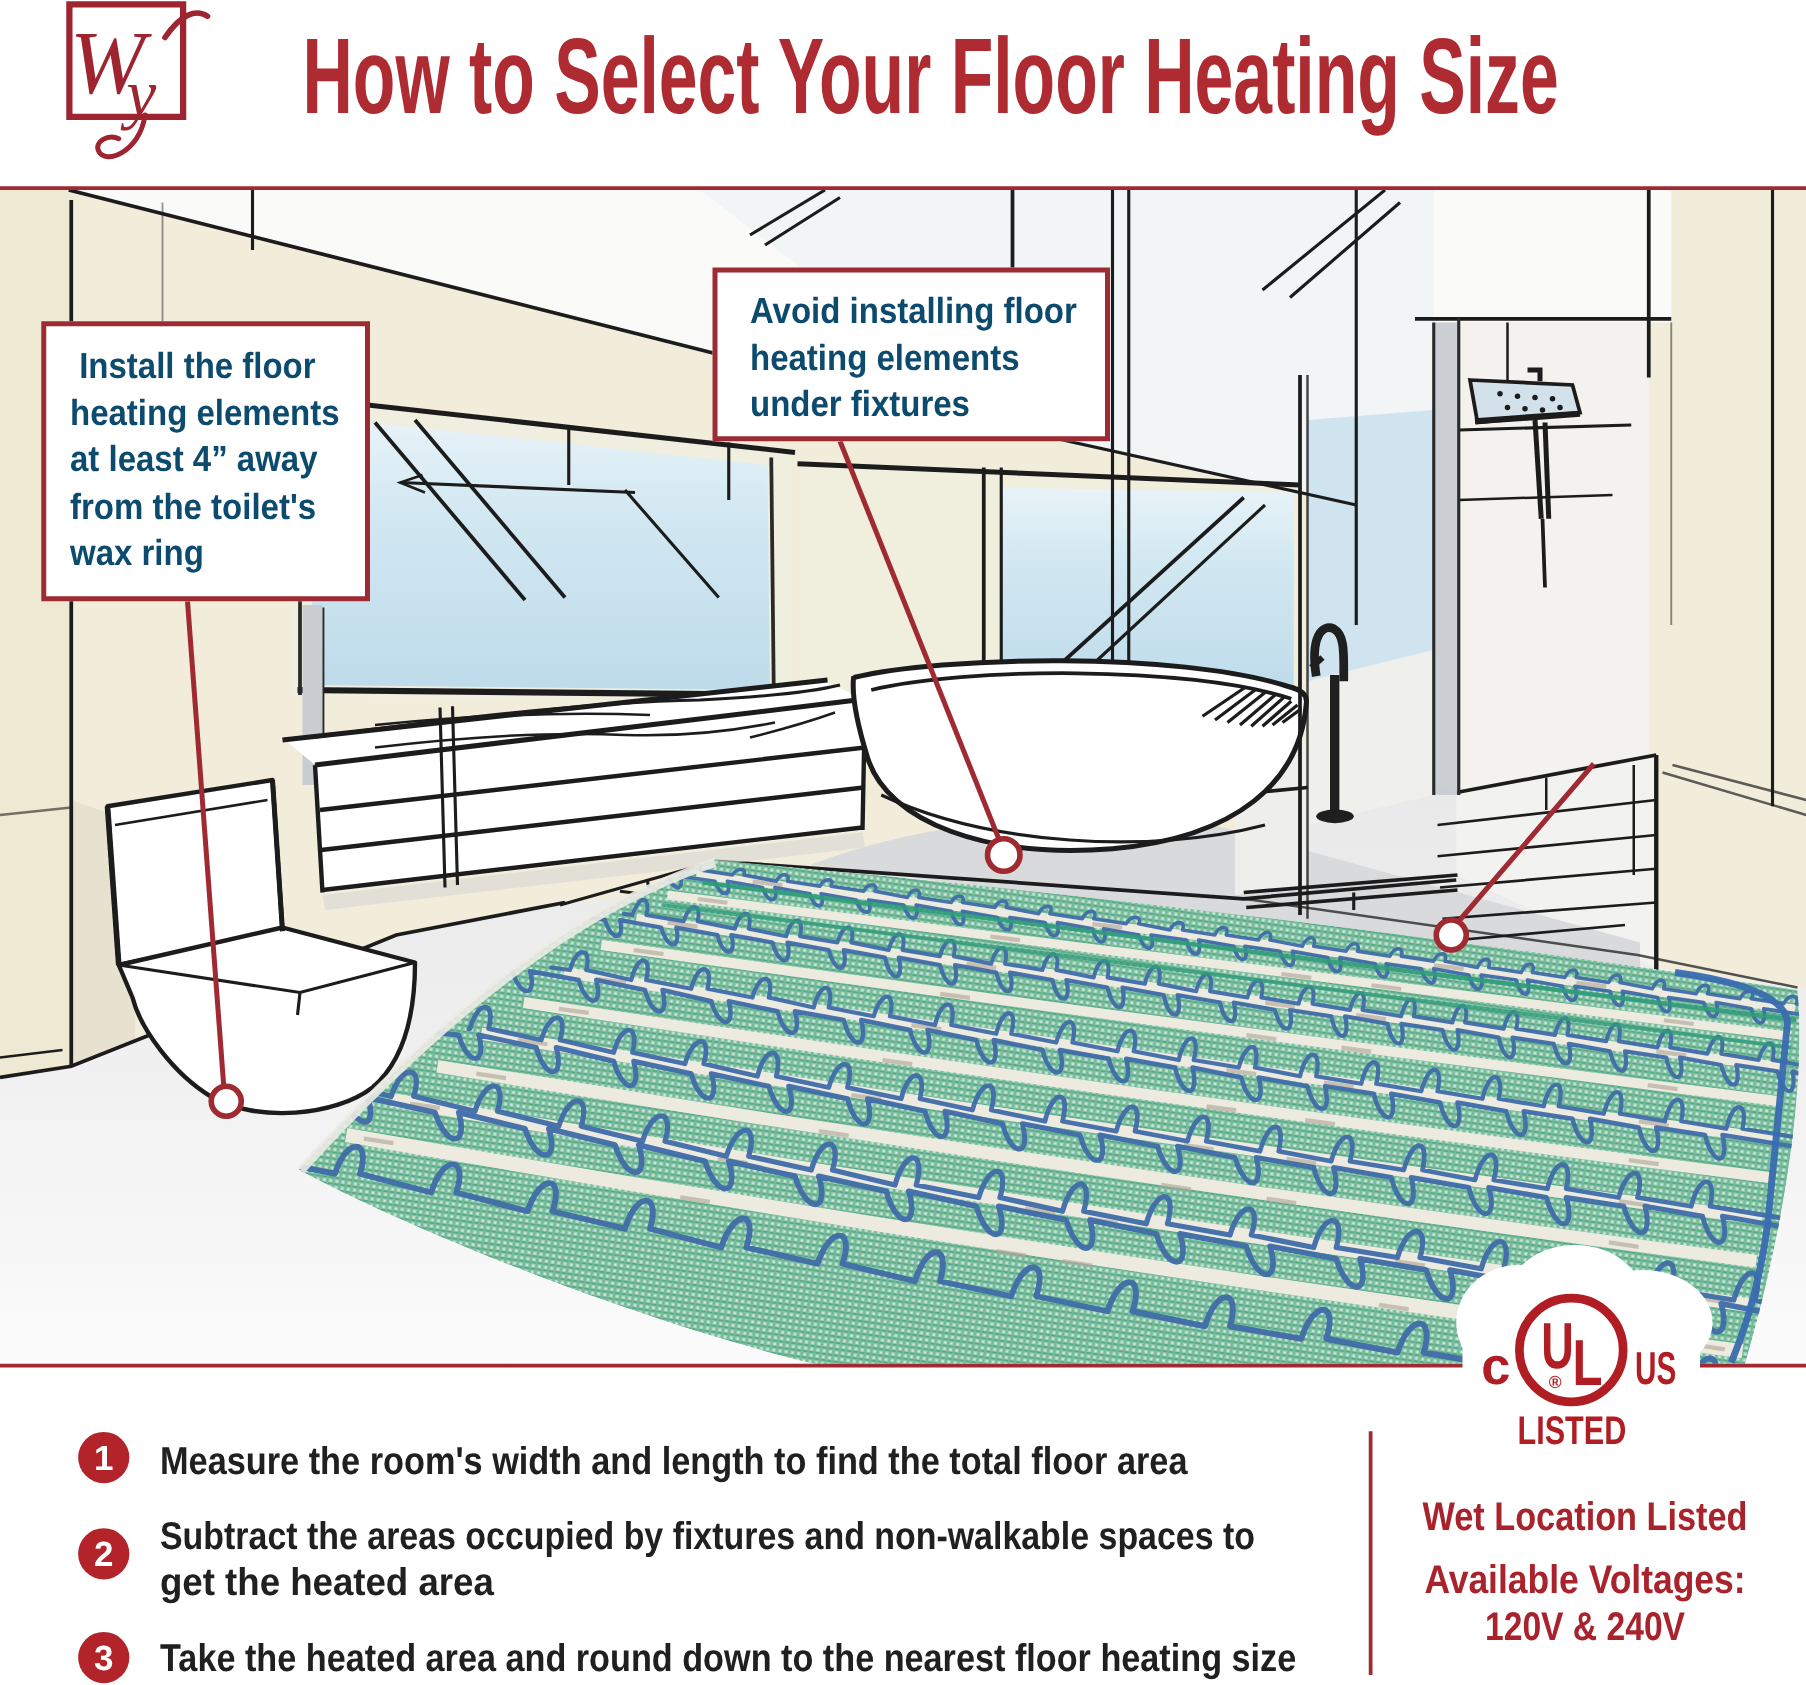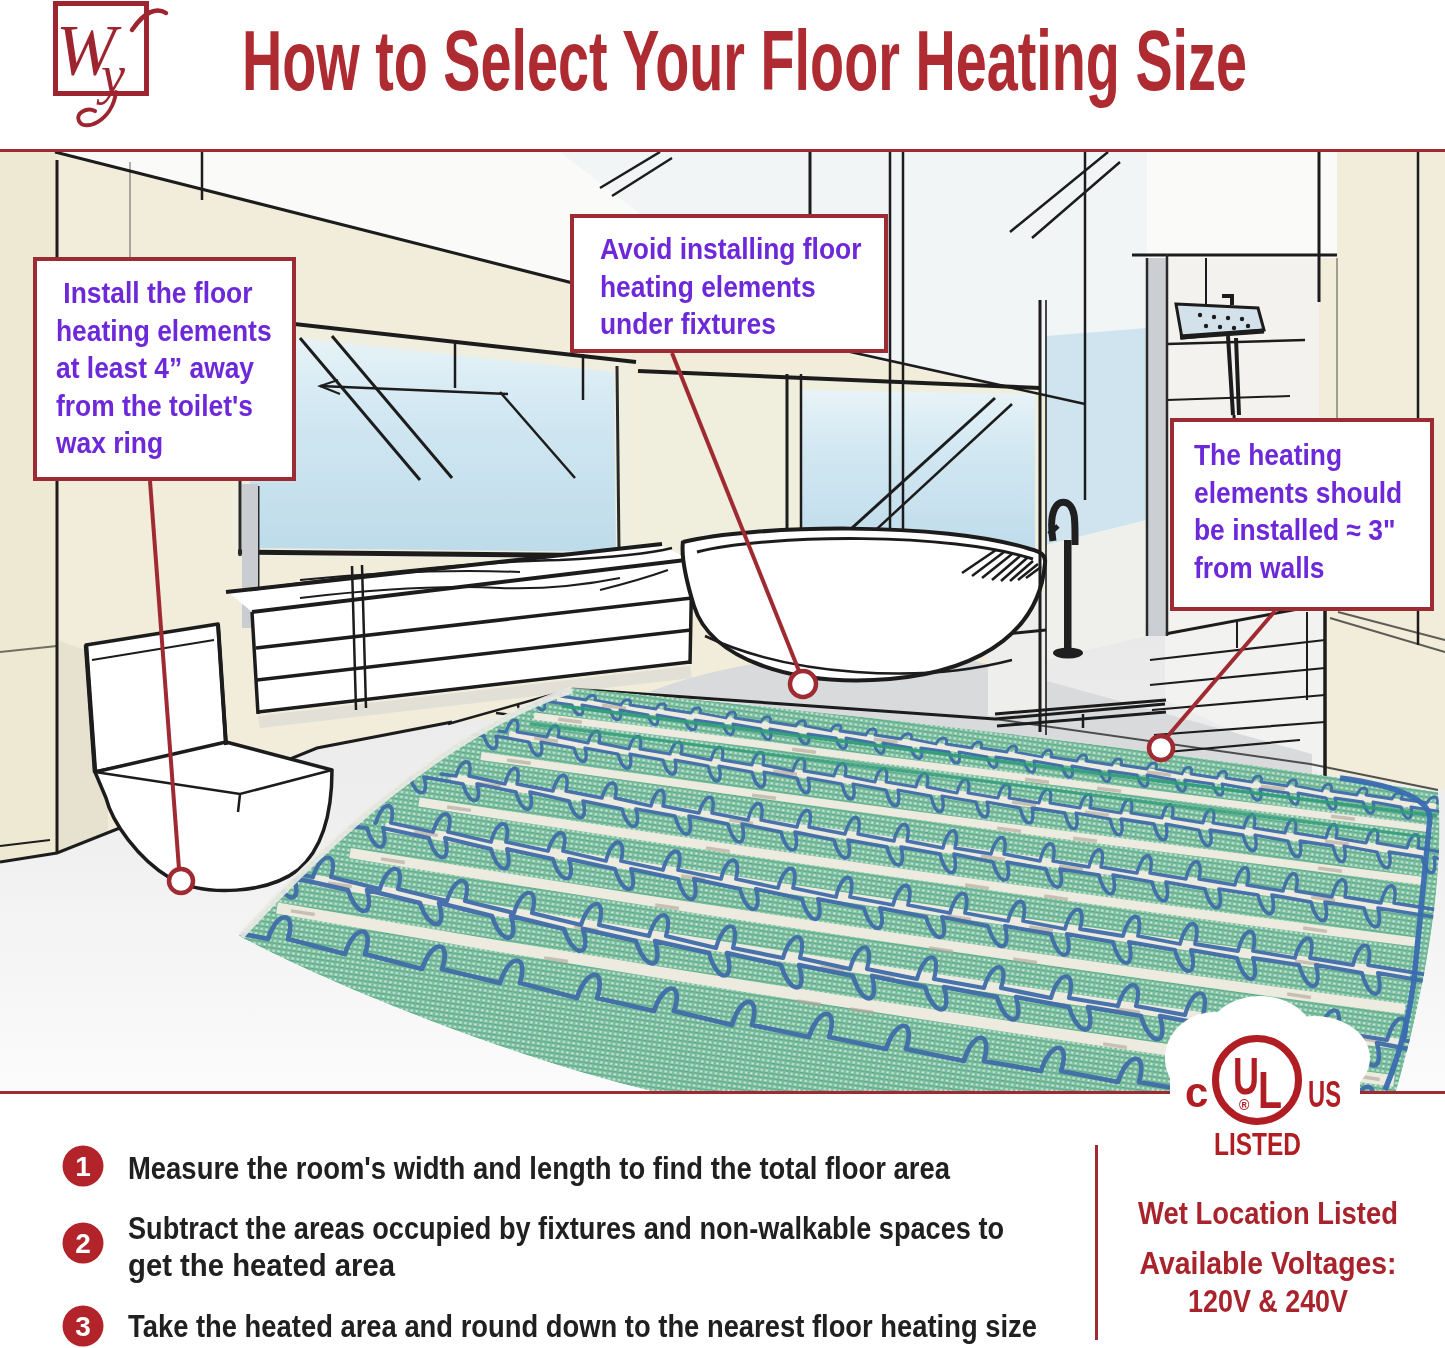--- a/index.html
+++ b/index.html
@@ -1,19 +1,19 @@
 <!DOCTYPE html>
 <html><head>
 <meta charset="utf-8">
 <style>
 html,body{margin:0;padding:0;background:#fff;width:1445px;height:1348px;overflow:hidden;
  font-family:"Liberation Sans", sans-serif;}
 .abs{position:absolute;}
 #page{position:relative;width:1445px;height:1348px;background:#fff;overflow:hidden;}
-.callout{position:absolute;background:#fff;border:4px solid #9c2b33;color:#6d28d9;
+.callout{position:absolute;background:#fff;border:4px solid #9c2b33;color:#0c4a6e;
  font-weight:700;font-size:29px;line-height:37.5px;box-sizing:border-box;}
 .callout>div{transform:scaleX(.91);transform-origin:0 0;white-space:nowrap;}
 .redline{position:absolute;background:#a02a32;}
 </style>
 </head>
 <body>
 <div id="page">
 
 <svg class="abs" style="left:0;top:0" width="240" height="140" viewBox="0 0 240 140">
   <rect x="55.5" y="3.5" width="91" height="90" fill="none" stroke="#9e2430" stroke-width="5"></rect>
@@ -313,23 +313,20 @@
 </div>
 
 <div class="callout" style="left:33px;top:257px;width:263px;height:224px;padding:14px 12px 0 19px">
       <div>&nbsp;Install the floor<br>heating elements<br>at least 4” away<br>from the toilet's<br>wax ring</div>
     </div>
 
 <div class="callout" style="left:570px;top:214px;width:318px;height:139px;padding:13px 0 0 26px">
       <div>Avoid installing floor<br>heating elements<br>under fixtures</div>
     </div>
 
-<div class="callout" style="left:1170px;top:418px;width:264px;height:193px;padding:15px 0 0 20px">
-      <div>The heating<br>elements should<br>be installed ≈ 3"<br>from walls</div>
-    </div>
 
 <div class="redline" style="left:0;top:1091px;width:1171px;height:3px"></div>
 
 <div class="redline" style="left:1358px;top:1091px;width:87px;height:3px"></div>
 
 <svg class="abs" style="left:1130px;top:980px" width="280" height="200" viewBox="0 0 280 200">
 
 <g fill="#ffffff">
  <ellipse cx="85" cy="78" rx="50" ry="46"></ellipse>
  <ellipse cx="130" cy="58" rx="54" ry="42"></ellipse>

